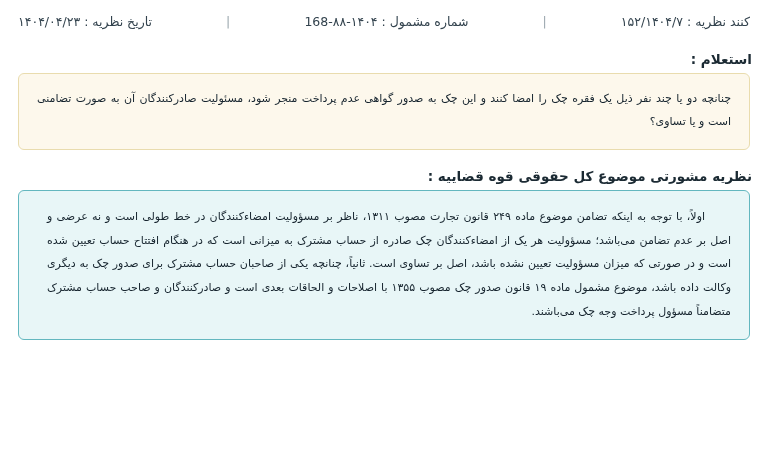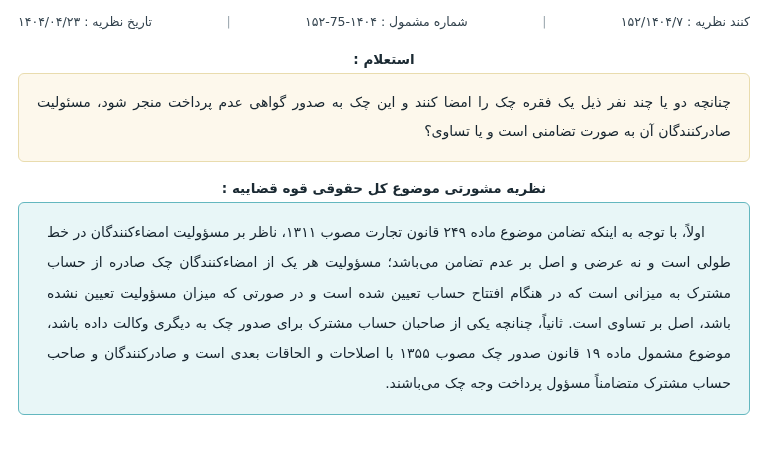--- a/index.html
+++ b/index.html
@@ -40,41 +40,41 @@
     text-align: right;
   }
   .meta-sep {
     color: #9aa6ad;
     font-size: 12.5px;
     padding: 0 2px;
   }
   
   .section-label {
     direction: rtl;
-    text-align: center;
+    text-align: right;
     font-size: 13.5px;
     font-weight: bold;
     color: #1b2a33;
     margin: 14px 0 6px 0;
   }
   .section-label.q {
     margin-top: 20px;
   }
   .section-label.a {
     margin-top: 18px;
   }
   
   .box {
     box-sizing: border-box;
     border-radius: 6px;
     padding: 14px 18px 16px 18px;
     direction: rtl;
     text-align: justify;
     text-justify: inter-word;
-    font-size: 14px;
+    font-size: 11px;
     line-height: 2.05;
     color: #16242e;
   }
   .box-question {
     background: #fdf8ec;
     border: 1px solid #e9dcae;
     margin: 0 2px;
   }
   .box-answer {
     background: #e8f6f7;
@@ -97,21 +97,21 @@
 <div class="page">
 
   <div class="meta-row">
     <div class="meta-item">
       <span>کنند نظریه :</span>
       <span>۱۵۲/۱۴۰۴/۷</span>
     </div>
     <div class="meta-sep">|</div>
     <div class="meta-item">
       <span>شماره مشمول :</span>
-      <span>۱۴۰۴-75-۱۵۲</span>
+      <span>۱۴۰۴-۸۸-168</span>
     </div>
     <div class="meta-sep">|</div>
     <div class="meta-item">
       <span>تاریخ نظریه :</span>
       <span>۱۴۰۴/۰۴/۲۳</span>
     </div>
   </div>
 
   <div class="section-label q">استعلام :</div>
 

